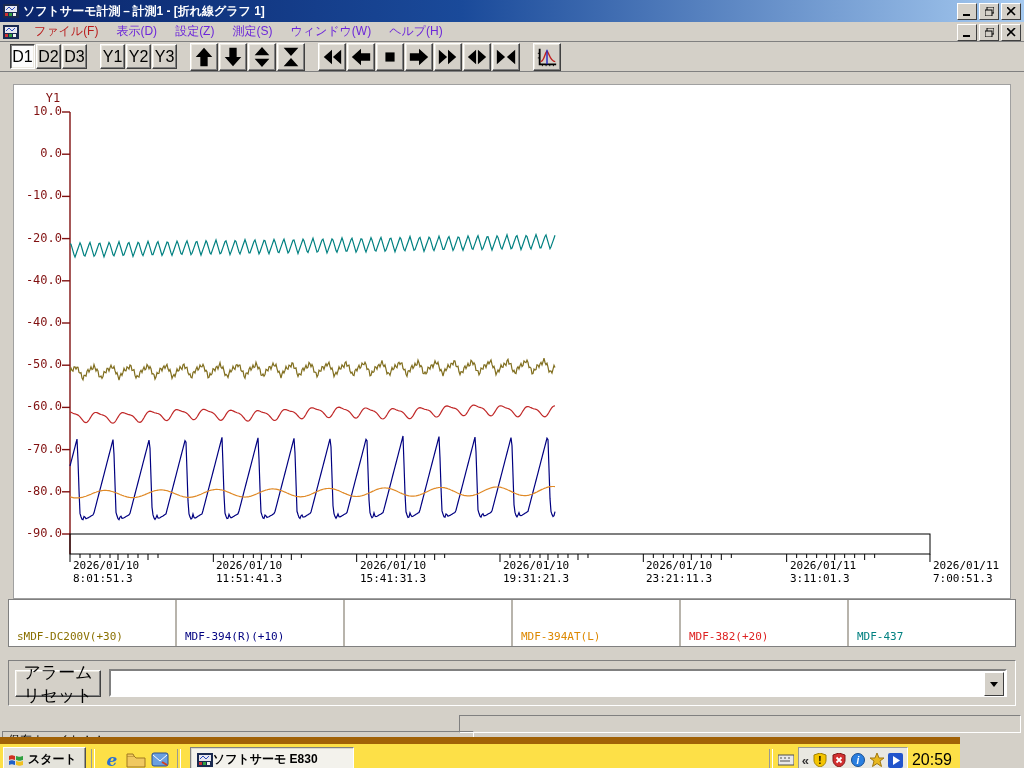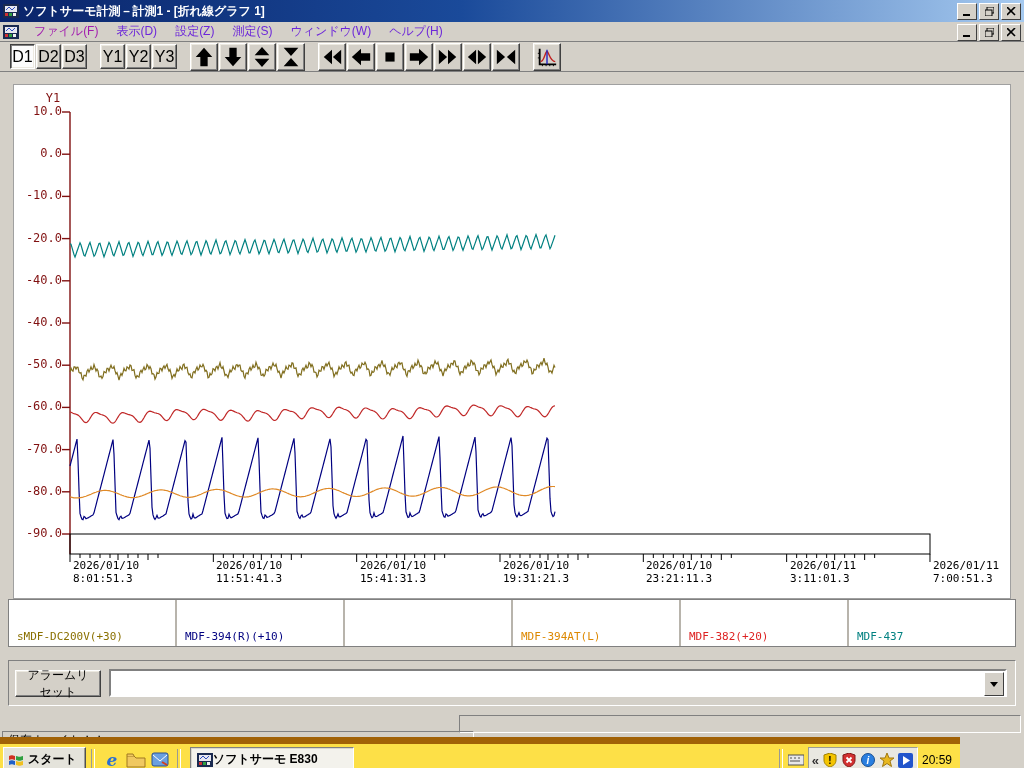--- a/index.html
+++ b/index.html
@@ -15,21 +15,21 @@
   .titlebar .appicon{margin:0 4px 0 3px;display:inline-flex;}
   .win-controls{position:absolute;right:3px;top:3px;display:flex;gap:2px;}
   .wbtn{width:18px;height:15px;background:#d4d0c8;border:1px solid;
     border-color:#fff #404040 #404040 #fff;display:flex;align-items:center;justify-content:center;}
 
   
   .menubar{position:absolute;left:0;top:22px;width:1024px;height:19px;background:#d4d0c8;
     display:flex;align-items:center;border-bottom:1px solid #808080;}
   .menubar .appicon{margin:0 6px 0 3px;display:inline-flex;}
   .menu-item{padding:2px 9px;color:#6d28d9;}
-  .menu-item.disabled{color:#a21caf;}
+  .menu-item.disabled{color:#b91c1c;}
   .child-controls{position:absolute;right:3px;top:24px;display:flex;gap:2px;}
 
   
   .toolbar{position:absolute;left:0;top:42px;width:1024px;height:29px;background:#d4d0c8;
     display:flex;align-items:center;border-bottom:1px solid #808080;}
   .tbtn{height:23px;min-width:23px;margin-left:1px;background:#d4d0c8;border:1px solid;
     border-color:#fff #404040 #404040 #fff;display:flex;align-items:center;justify-content:center;
     font-size:16px;box-shadow:inset -1px -1px 0 #808080, inset 1px 1px 0 #ece9e0;}
   .tbtn.pressed{background:#fcfcfc;border-color:#404040 #fff #fff #404040;
     box-shadow:inset 1px 1px 0 #808080, inset -1px -1px 0 #ece9e0;}
@@ -51,21 +51,21 @@
     display:flex;gap:2px;border:1px solid #808080;box-sizing:border-box;}
   .legend-cell{flex:1;background:#fff;padding:2px 8px;overflow:hidden;
     font-family:"DejaVu Sans Mono","Liberation Mono",monospace;font-size:11px;line-height:14px;white-space:pre;}
 
   
   .alarm-bar{position:absolute;left:8px;top:588px;width:1008px;height:46px;background:#d4d0c8;
     border:1px solid;border-color:#808080 #fff #fff #808080;box-sizing:border-box;}
   .alarm-btn{position:absolute;left:6px;top:9px;width:86px;height:27px;background:#d4d0c8;
     border:1px solid;border-color:#fff #404040 #404040 #fff;
     box-shadow:inset -1px -1px 0 #808080, inset 1px 1px 0 #ece9e0;
-    display:flex;align-items:center;justify-content:center;font-size:12px;}
+    display:flex;align-items:center;justify-content:center;font-size:17px;}
   .combo{position:absolute;left:100px;top:8px;width:898px;height:28px;background:#fff;
     border:2px solid;border-color:#808080 #fff #fff #808080;box-sizing:border-box;}
   .combo-btn{position:absolute;right:1px;top:1px;width:18px;height:22px;background:#d4d0c8;
     border:1px solid;border-color:#fff #404040 #404040 #fff;
     display:flex;align-items:center;justify-content:center;}
   .combo-arrow{width:0;height:0;border-left:4px solid transparent;border-right:4px solid transparent;
     border-top:5px solid #000;}
 
   
   .statusbar{position:absolute;left:0;top:712px;width:1024px;height:25px;background:#d4d0c8;}
@@ -80,21 +80,21 @@
     box-shadow:inset -1px -1px 0 #9a9a94;}
   .tb-sep{width:2px;height:22px;margin:0 5px;border-left:1px solid #9a9a94;border-right:1px solid #fff;}
   .ql-icon{width:22px;height:22px;display:flex;align-items:center;justify-content:center;margin:0 1px;}
   .task-btn{height:24px;width:150px;margin-left:4px;background:#f3f2ec;border:1px solid;
     border-color:#808080 #fff #fff #808080;display:flex;align-items:center;
     padding:0 6px;font-weight:bold;box-shadow:inset 1px 1px 0 #d8d7cf;}
   .tray{position:absolute;right:2px;top:4px;height:24px;display:flex;align-items:center;}
   .tray-group{height:24px;display:flex;align-items:center;border:1px solid;
     border-color:#9a9a94 #fff #fff #9a9a94;padding:0 3px;gap:3px;background:#e9e8e1;}
   .tray-ic{width:16px;height:16px;display:flex;align-items:center;justify-content:center;}
-  .clock{padding:0 6px 0 4px;font-size:12px;}
+  .clock{padding:0 6px 0 4px;font-size:16px;}
   .chev{font-weight:bold;color:#333;font-size:13px;}
 </style>
 </head>
 <body>
 
 <div class="screen">
 
   <div class="titlebar">
     <span class="appicon">
       <svg width="16" height="14">

